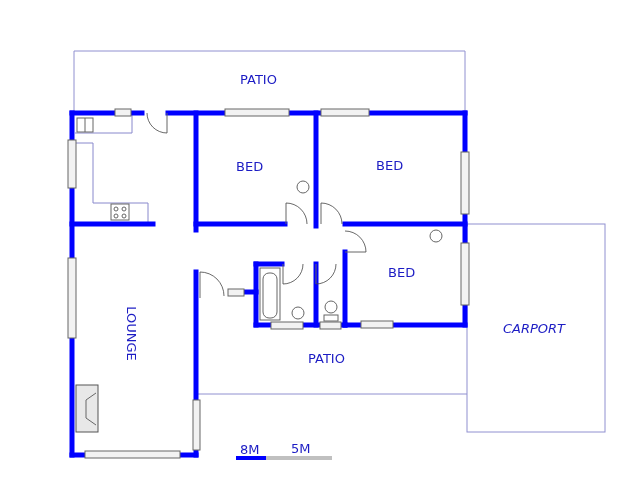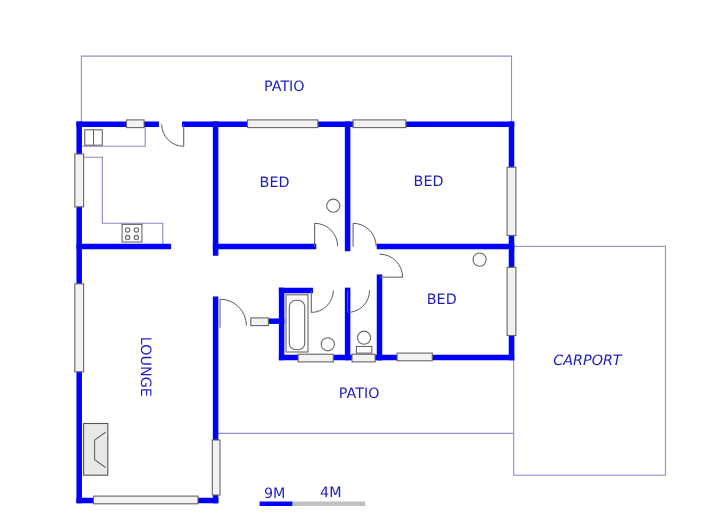--- a/index.html
+++ b/index.html
@@ -123,14 +123,14 @@
   </g>
 </svg>
 
 <div class="lbl" style="left:240px;top:72px;">PATIO</div>
 <div class="lbl" style="left:236px;top:159px;">BED</div>
 <div class="lbl" style="left:376px;top:158px;">BED</div>
 <div class="lbl" style="left:388px;top:265px;">BED</div>
 <div class="lbl" style="left:104px;top:326px;transform:rotate(90deg);transform-origin:center;">LOUNGE</div>
 <div class="lbl" style="left:308px;top:351px;">PATIO</div>
 <div class="lbl" style="left:503px;top:321px;font-style:italic;">CARPORT</div>
-<div class="lbl" style="left:240px;top:442px;">9M</div>
-<div class="lbl" style="left:291px;top:441px;">4M</div>
+<div class="lbl" style="left:240px;top:442px;">8M</div>
+<div class="lbl" style="left:291px;top:441px;">5M</div>
 
 </body></html>

